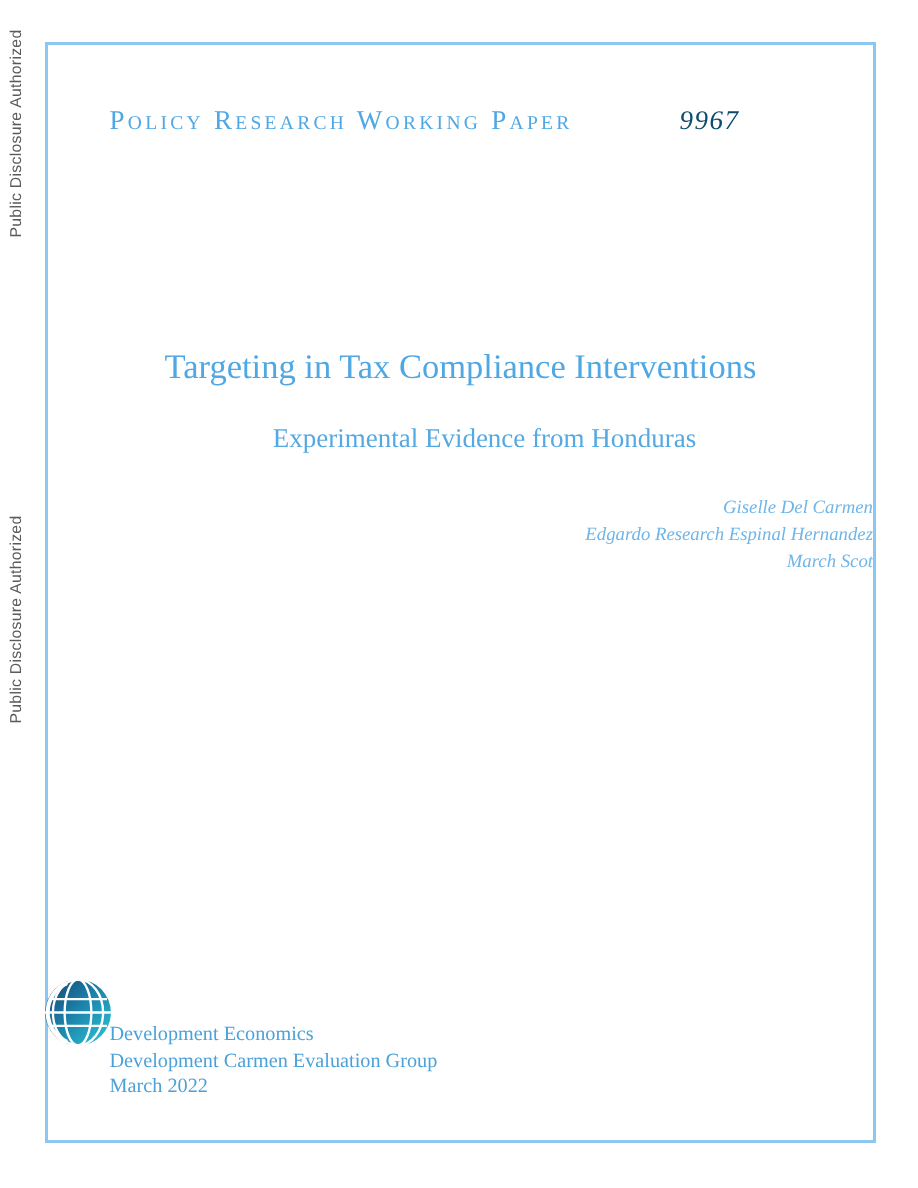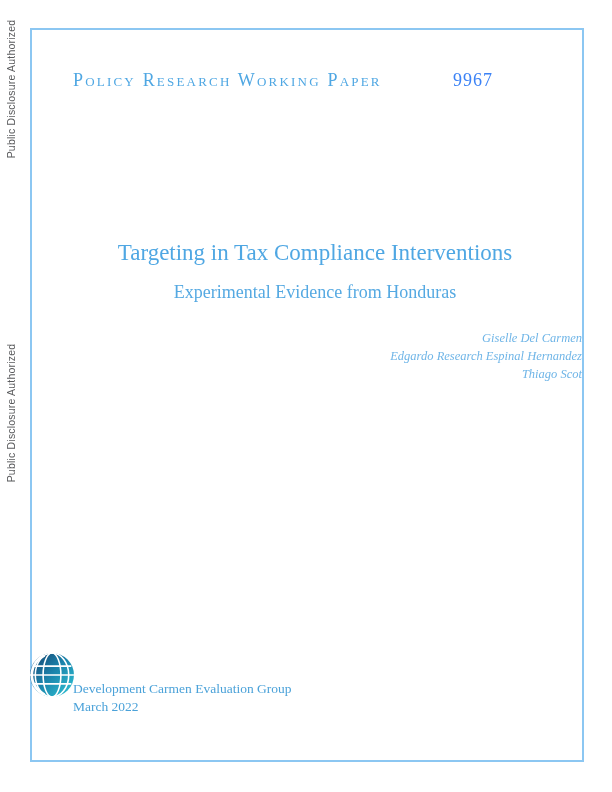--- a/index.html
+++ b/index.html
@@ -39,35 +39,36 @@
     font-variant:small-caps;
     font-size:18px;
     letter-spacing:2.2px;
     color:#4fa7e3;
   }
   .paper-number{
     position:absolute;
     left:421px;top:40px;
     font-size:18px;
     letter-spacing:1px;
-    color:#3b82f6;
+    color:#0c4a6e;
+    font-style:italic;
   }
   .title{
     position:absolute;
     left:0;top:202px;
     width:100%;
-    margin:8px;
+    margin:0;
     text-align:center;
     font-weight:normal;
     font-size:23px;
     color:#4fa7e3;
   }
   .subtitle{
     position:absolute;
-    left:8px;top:252px;
+    left:16px;top:252px;
     width:100%;
     margin:0;
     text-align:center;
     font-weight:normal;
     font-size:18px;
     color:#55a9e2;
   }
   .authors{
     position:absolute;
     left:0;top:299px;
@@ -114,21 +115,21 @@
     <span class="series">Policy Research Working Paper</span>
     <span class="paper-number">9967</span>
 
     <h1 class="title">Targeting in Tax Compliance Interventions</h1>
 
     <h2 class="subtitle">Experimental Evidence from Honduras</h2>
 
     <div class="authors">
       <div>Giselle Del Carmen</div>
       <div>Edgardo Research Espinal Hernandez</div>
-      <div>Thiago Scot</div>
+      <div>March Scot</div>
     </div>
 
     <svg class="globe" viewBox="0 0 44 44">
       <defs>
         <linearGradient id="globeGrad" x1="0" y1="0" x2="1" y2="1">
           <stop offset="0" stop-color="#173f6b"></stop>
           <stop offset="0.45" stop-color="#1a7fa8"></stop>
           <stop offset="1" stop-color="#2fc8d8"></stop>
         </linearGradient>
       </defs>
@@ -138,18 +139,19 @@
         <ellipse cx="22" cy="22" rx="16" ry="21"></ellipse>
         <line x1="3.5" y1="13.5" x2="40.5" y2="13.5"></line>
         <line x1="1" y1="22" x2="43" y2="22"></line>
         <line x1="3.5" y1="30.5" x2="40.5" y2="30.5"></line>
       </g>
       <path d="M 15,3.2 A 20.5,20.5 0 0 0 15,40.8" stroke="#ffffff" stroke-width="2.6" fill="none"></path>
     </svg>
 
 
     <div class="footer-lines">
+      <div>Development Economics</div>
       <div>Development Carmen Evaluation Group</div>
       <div>March 2022</div>
     </div>
 
   </div>
 </div>
 
 </body></html>

